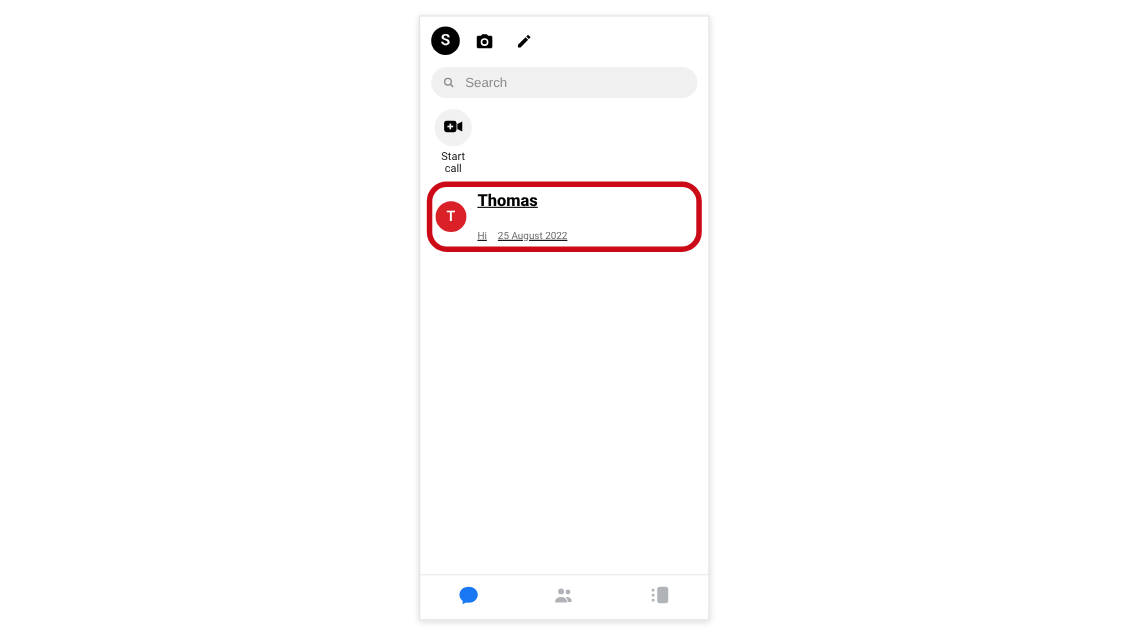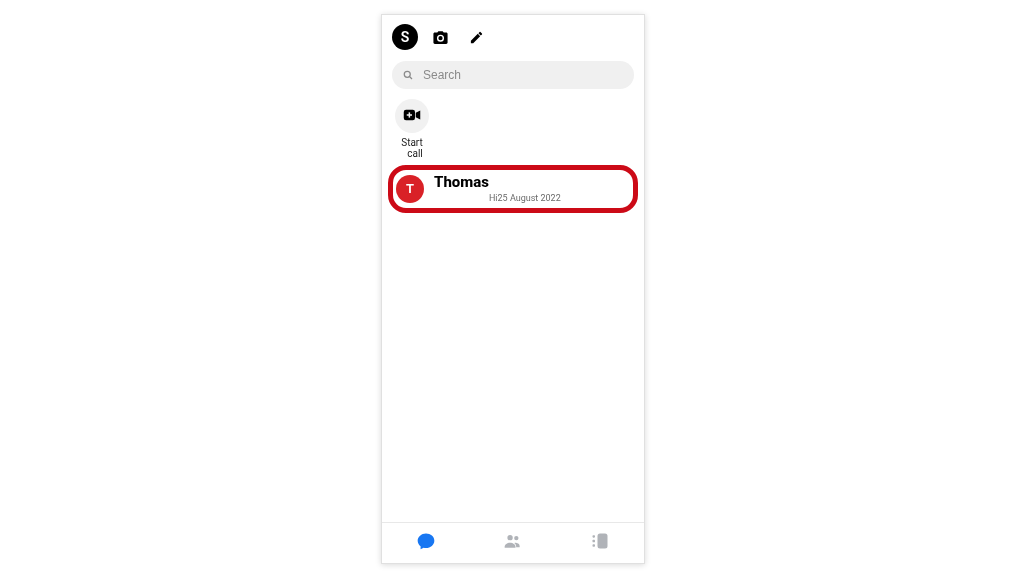--- a/index.html
+++ b/index.html
@@ -98,21 +98,21 @@
     border-radius: 50%;
     background: #f1f1f1;
     display: flex;
     align-items: center;
     justify-content: center;
   }
   .start-call .lbl {
     font-size: 10px;
     line-height: 11px;
     color: #222;
-    text-align: right;
+    text-align: center;
     margin-top: 4px;
     white-space: pre-line;
   }
   
   .chat-list {
     flex: 1;
     overflow: hidden;
   }
   .chat-row-wrap {
     position: relative;
@@ -140,29 +140,32 @@
     color: #fff;
     font-weight: 600;
     font-size: 13px;
     display: flex;
     align-items: center;
     justify-content: center;
     flex-shrink: 0;
   }
   .chat-meta {
     display: flex;
+    flex-direction: column;
     line-height: 1.1;
+    text-decoration: underline;
   }
   .chat-name {
     font-size: 15px;
     font-weight: 800;
     color: #000;
   }
   .chat-sub {
     display: flex;
+    gap: 10px;
     font-size: 9px;
     color: #6b6b6b;
     margin-top: 20px;
   }
   
   .bottom-nav {
     height: 40px;
     border-top: 1px solid #e8e8e8;
     display: flex;
     align-items: center;

